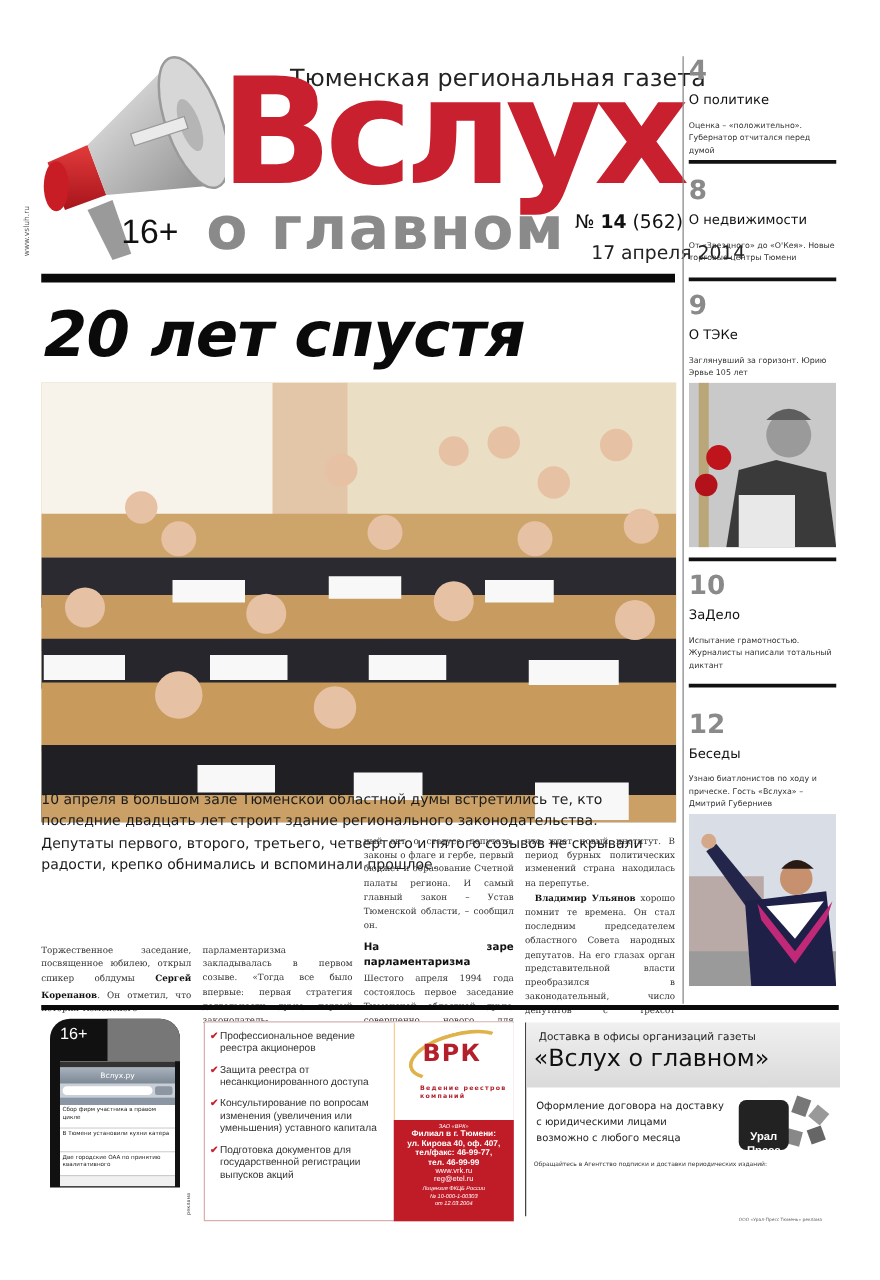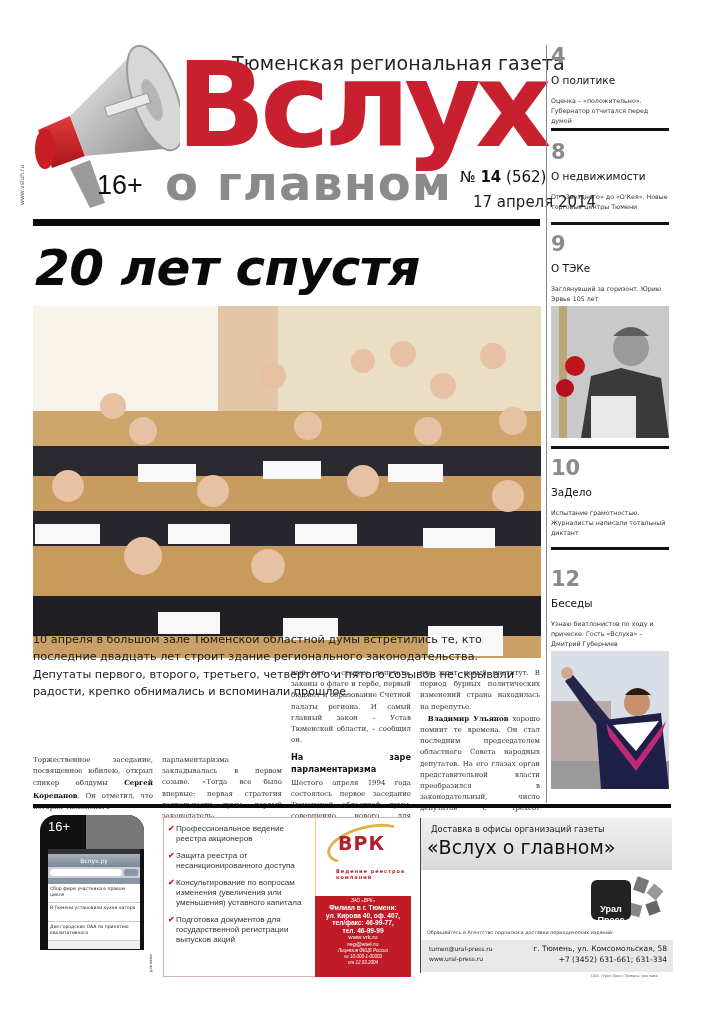--- a/index.html
+++ b/index.html
@@ -303,35 +303,30 @@
     <div class="tiny">№ 10-000-1-00303</div>
     <div class="tiny">от 12.03.2004</div>
   </div>
 </div>
 
 <div class="abs ad-ural">
   <div class="top">
     <div class="t1">Доставка в офисы организаций газеты</div>
     <div class="t2">«Вслух о главном»</div>
   </div>
+  <div class="mid">
+    <div>Оформление договора на доставку</div>
+    <div>с юридическими лицами</div>
+    <div>возможно с любого месяца</div>
+  </div>
   <svg class="petals" viewBox="0 0 44 44">
     <rect x="14" y="2" width="12" height="14" fill="#777" transform="rotate(20 20 9)"></rect>
     <rect x="28" y="10" width="12" height="12" fill="#999" transform="rotate(40 34 16)"></rect>
     <rect x="26" y="26" width="12" height="12" fill="#666" transform="rotate(-20 32 32)"></rect>
     <rect x="8" y="28" width="12" height="12" fill="#888" transform="rotate(15 14 34)"></rect>
   </svg>
   <div class="ulogo">
     <div>Урал</div>
     <div>Пресс</div>
   </div>
   <div class="note">Обращайтесь в Агентство подписки и доставки периодических изданий:</div>
-  <div class="bottom">
-    <div class="bl">
-      <div>tumen@ural-press.ru</div>
-      <div>www.ural-press.ru</div>
-    </div>
-    <div class="br">
-      <div>г. Тюмень, ул. Комсомольская, 58</div>
-      <div>+7 (3452) 631-661; 631-334</div>
-    </div>
-  </div>
   <div class="credit">ООО «Урал-Пресс Тюмень» реклама</div>
 </div>
 
 </body></html>

